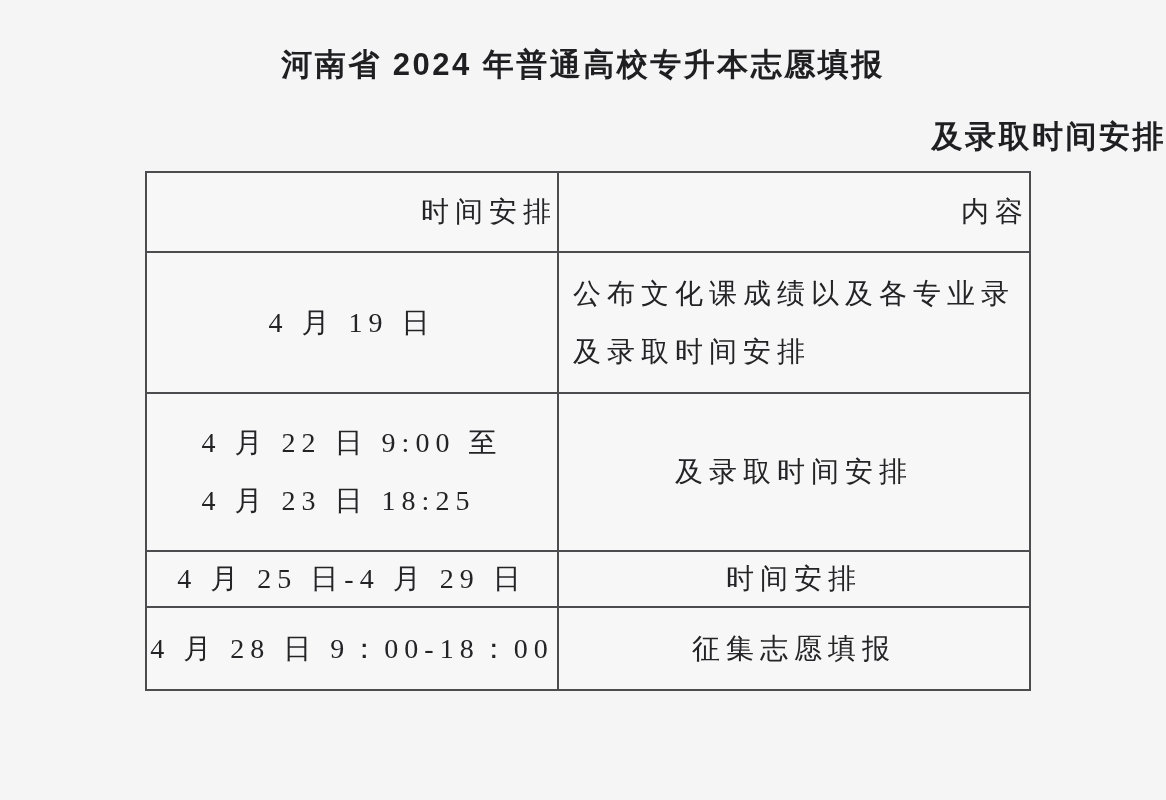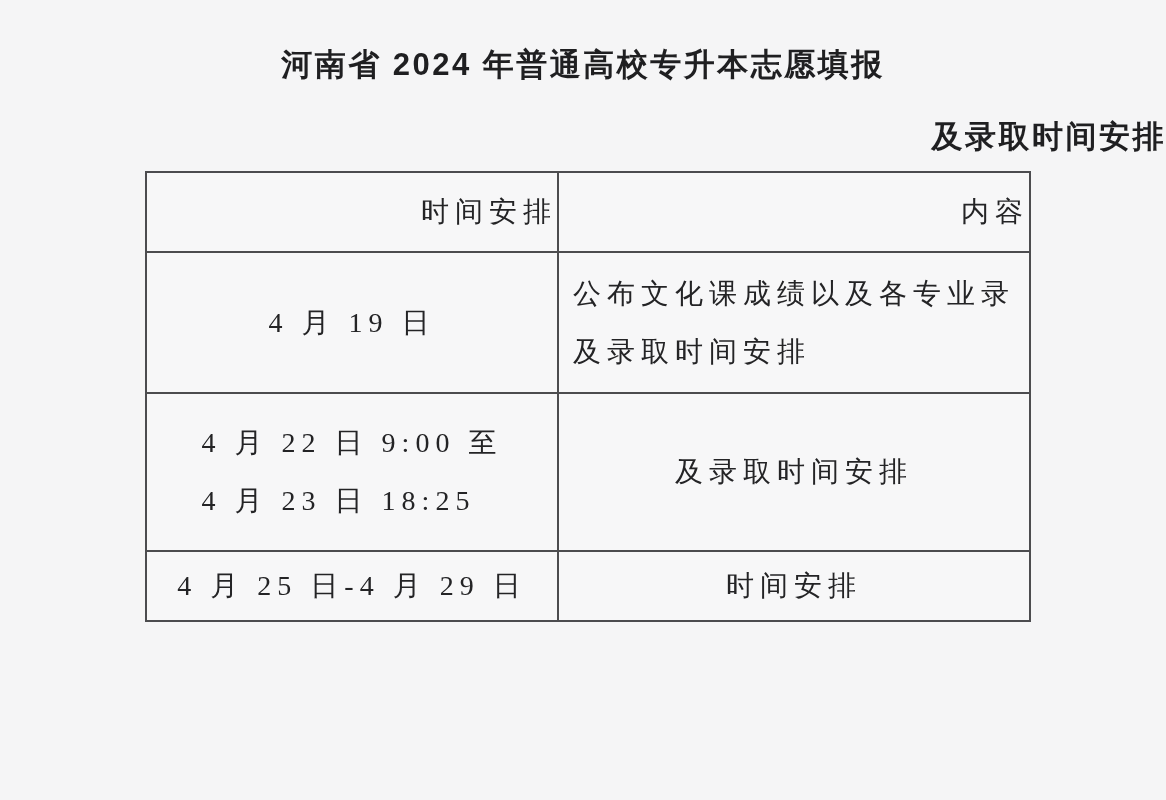--- a/index.html
+++ b/index.html
@@ -55,21 +55,21 @@
     letter-spacing: 6px;
     color: #242426;
     white-space: nowrap;
     overflow: hidden;
     padding: 0;
   }
 
   tr.row-header  td { height: 80px; text-align: right;  }
   tr.row-r0      td { height: 141px; }
   tr.row-r1      td { height: 158px; }
-  tr.row-r2      td { height: 70px;  }
+  tr.row-r2      td { height: 56px;  }
   tr.row-r3      td { height: 83px;  }
   tr.row-r4      td { height: 77px;  }
 
   
   .multiline { display: inline-block; text-align: left; vertical-align: middle; }
   .multiline .line { display: block; line-height: 58px; white-space: nowrap; }
 
   td.cell-left {
     text-align: left;
     padding-left: 12px;
@@ -113,16 +113,20 @@
         </span>
       </td>
       <td>及录取时间安排</td>
     </tr>
 
     <tr class="row-r2">
       <td>4 月 25 日-4 月 29 日</td>
       <td>时间安排</td>
     </tr>
 
+    <tr class="row-r3">
+      <td>4 月 28 日 9：00-18：00</td>
+      <td>征集志愿填报</td>
+    </tr>
 
 
   </tbody>
 </table>
 
 </body></html>

